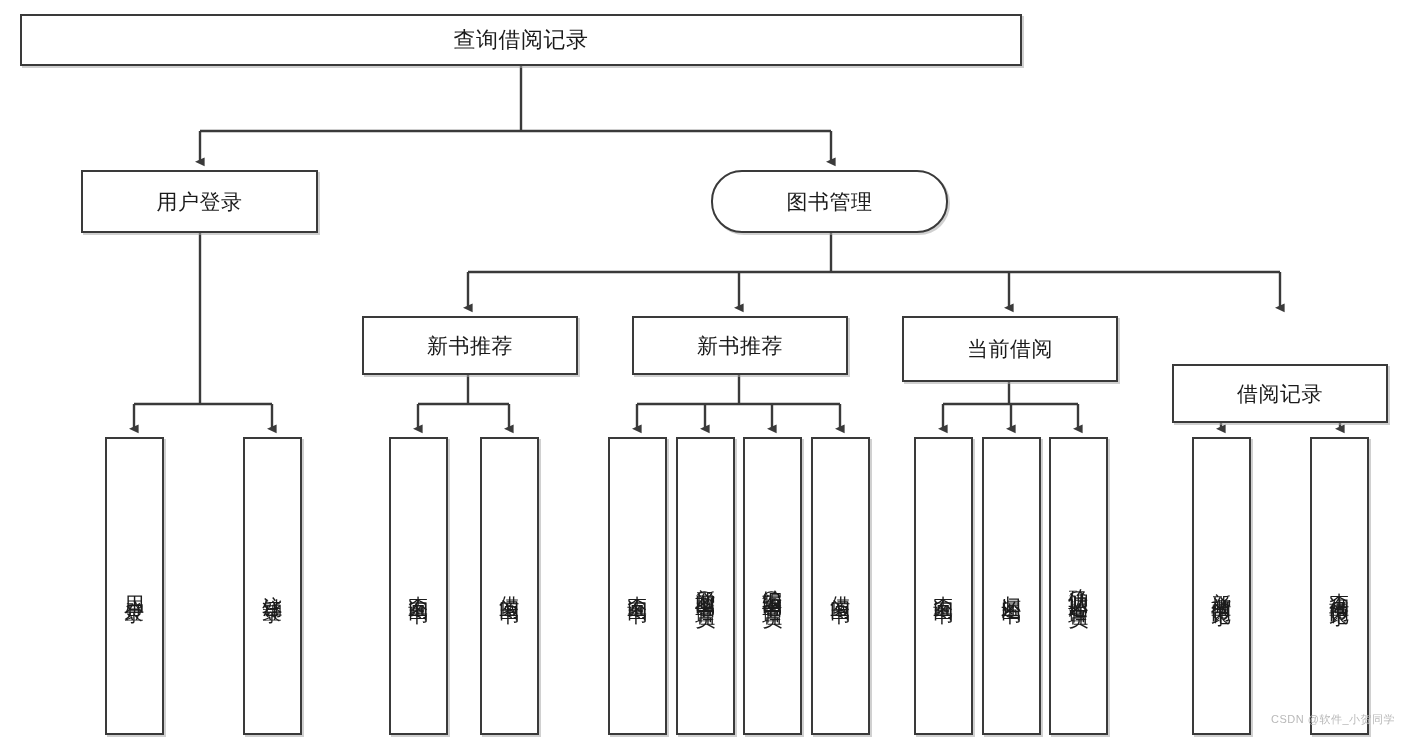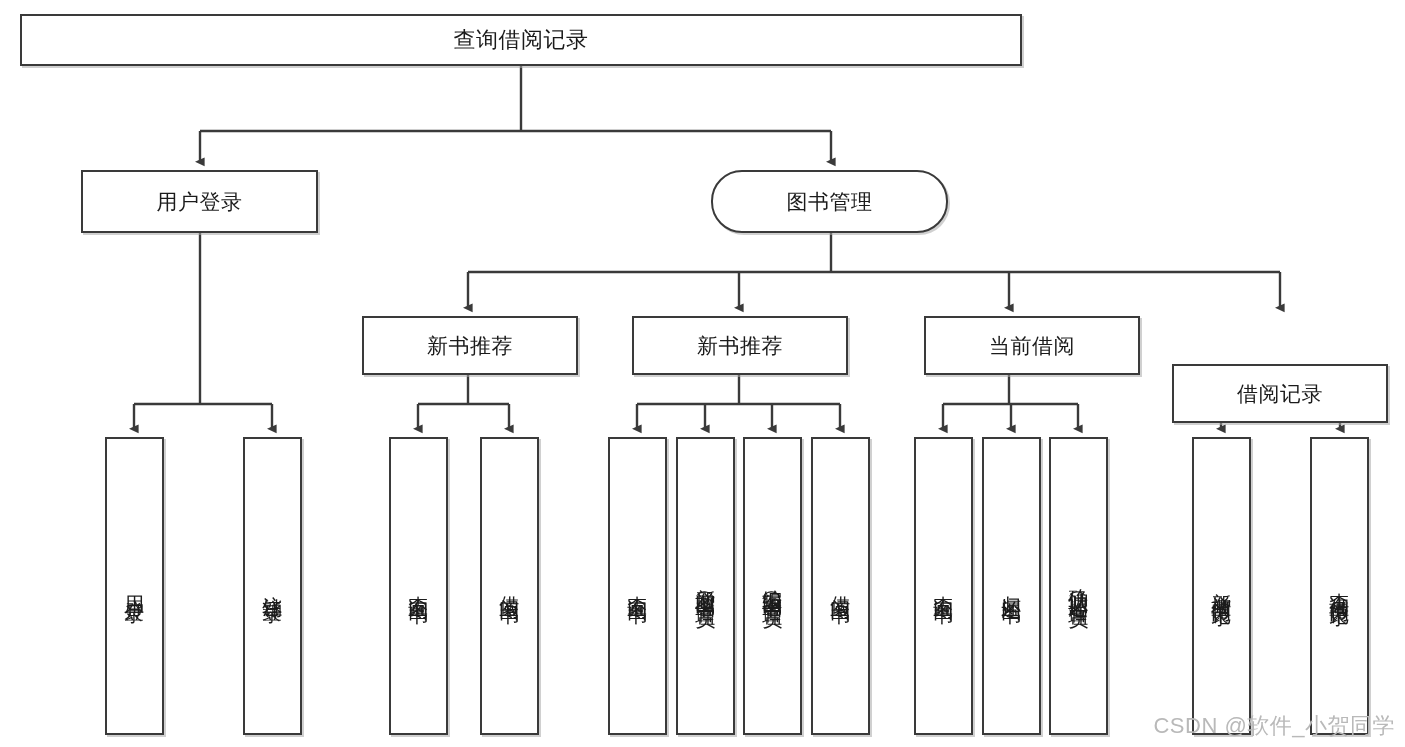--- a/index.html
+++ b/index.html
@@ -48,22 +48,22 @@
     text-orientation: upright;
     letter-spacing: 3px;
     font-size: 20px;
   }
   .node-box.root .node-label {
     font-size: 22px;
   }
   .watermark {
     position: absolute;
     right: 10px;
-    bottom: 6px;
-    font-size: 22px;
+    bottom: 20px;
+    font-size: 11px;
     color: #b9b9b9;
     letter-spacing: 0.5px;
     white-space: nowrap;
     pointer-events: none;
   }
 </style>
 </head>
 <body>
 
 <div id="diagram-canvas">
@@ -132,21 +132,21 @@
   </div>
 
   <div class="node-box" style="left:362px; top:316px; width:216px; height:59px;">
     <span class="node-label">新书推荐</span>
   </div>
 
   <div class="node-box" style="left:632px; top:316px; width:216px; height:59px;">
     <span class="node-label">新书推荐</span>
   </div>
 
-  <div class="node-box" style="left:924px; top:316px; width:216px; height:59px;">
+  <div class="node-box" style="left:902px; top:316px; width:216px; height:66px;">
     <span class="node-label">当前借阅</span>
   </div>
 
   <div class="node-box" style="left:1172px; top:316px; width:216px; height:59px;margin-top:48px;">
     <span class="node-label">借阅记录</span>
   </div>
 
   <div class="node-box vertical" style="left:105px; top:437px; width:59px; height:298px;">
     <span class="node-label">用户登录</span>
   </div>

